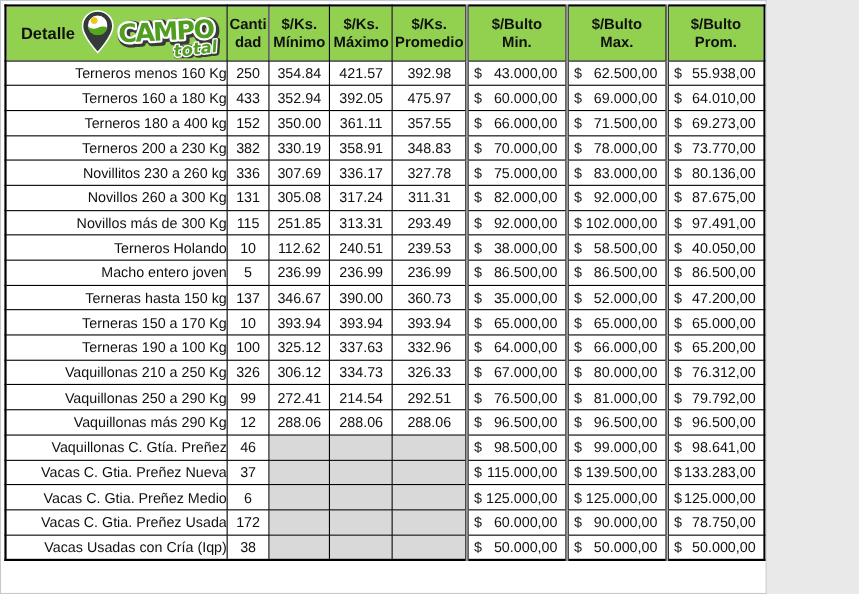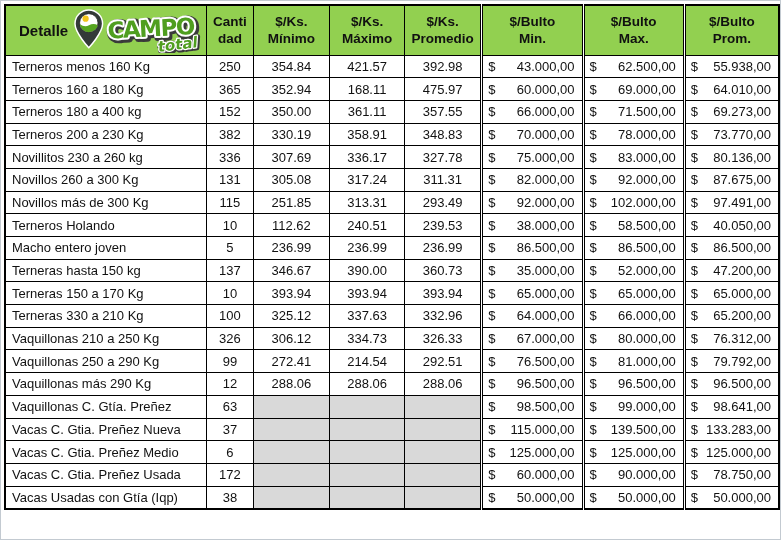--- a/index.html
+++ b/index.html
@@ -1,18 +1,18 @@
 <!DOCTYPE html>
 <html style="--header-green: #92D050; --empty-gray: #D9D9D9;"><head>
 <meta charset="utf-8">
 <style>
   html, body { margin: 0; padding: 0; background: #e9e9e9; }
   .canvas {
     position: relative;
-    width: 781px; height: 540px;
+    width: 697px; height: 540px;
     background: #ffffff;
     border: 1px solid #c3cad1;
     box-sizing: border-box;
     font-family: "Liberation Sans", "DejaVu Sans", sans-serif;
     color: #111;
     overflow: hidden;
   }
   .price-table {
     border-collapse: collapse;
     table-layout: fixed;
@@ -47,21 +47,21 @@
   }
   .detalle-label { font-size: 15px; }
   th.group-sep, td.group-sep { border-left: 3px double #000; }
 
   tbody td {
     height: 22.7px;
     font-size: 13px;
     vertical-align: middle;
     padding: 0;
   }
-  td.detalle { text-align: left; padding-left: 6px; }
+  td.detalle { text-align: right; padding-left: 6px; }
   td.num { text-align: center; }
   td.empty { background: var(--empty-gray, #D9D9D9); }
   .money {
     display: flex;
     justify-content: space-between;
     align-items: baseline;
     padding: 0 7px 0 5px;
   }
   .logo-svg { display: block; }
 </style>
@@ -154,23 +154,23 @@
           </td>
           <td class="group-sep">
             <div class="money">
               <span>$</span>
               <span>55.938,00</span>
             </div>
           </td>
         </tr>
         <tr>
           <td class="detalle">Terneros 160 a 180 Kg</td>
-          <td class="num">365</td>
+          <td class="num">433</td>
           <td class="num">352.94</td>
-          <td class="num">168.11</td>
+          <td class="num">392.05</td>
           <td class="num">475.97</td>
           <td class="group-sep">
             <div class="money">
               <span>$</span>
               <span>60.000,00</span>
             </div>
           </td>
           <td class="group-sep">
             <div class="money">
               <span>$</span>
@@ -403,21 +403,21 @@
             </div>
           </td>
           <td class="group-sep">
             <div class="money">
               <span>$</span>
               <span>65.000,00</span>
             </div>
           </td>
         </tr>
         <tr>
-          <td class="detalle">Terneras 330 a 210 Kg</td>
+          <td class="detalle">Terneras 190 a 100 Kg</td>
           <td class="num">100</td>
           <td class="num">325.12</td>
           <td class="num">337.63</td>
           <td class="num">332.96</td>
           <td class="group-sep">
             <div class="money">
               <span>$</span>
               <span>64.000,00</span>
             </div>
           </td>
@@ -504,21 +504,21 @@
           </td>
           <td class="group-sep">
             <div class="money">
               <span>$</span>
               <span>96.500,00</span>
             </div>
           </td>
         </tr>
         <tr>
           <td class="detalle">Vaquillonas C. Gtía. Preñez</td>
-          <td class="num">63</td>
+          <td class="num">46</td>
           <td class="num empty"></td>
           <td class="num empty"></td>
           <td class="num empty"></td>
           <td class="group-sep">
             <div class="money">
               <span>$</span>
               <span>98.500,00</span>
             </div>
           </td>
           <td class="group-sep">
@@ -603,21 +603,21 @@
             </div>
           </td>
           <td class="group-sep">
             <div class="money">
               <span>$</span>
               <span>78.750,00</span>
             </div>
           </td>
         </tr>
         <tr>
-          <td class="detalle">Vacas Usadas con Gtía (Iqp)</td>
+          <td class="detalle">Vacas Usadas con Cría (Iqp)</td>
           <td class="num">38</td>
           <td class="num empty"></td>
           <td class="num empty"></td>
           <td class="num empty"></td>
           <td class="group-sep">
             <div class="money">
               <span>$</span>
               <span>50.000,00</span>
             </div>
           </td>

